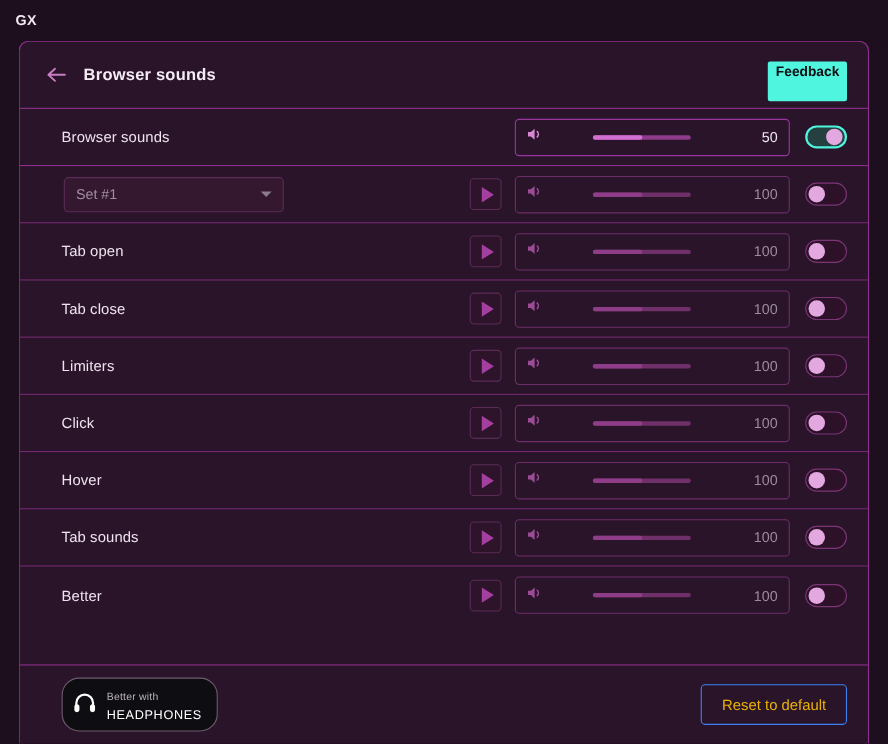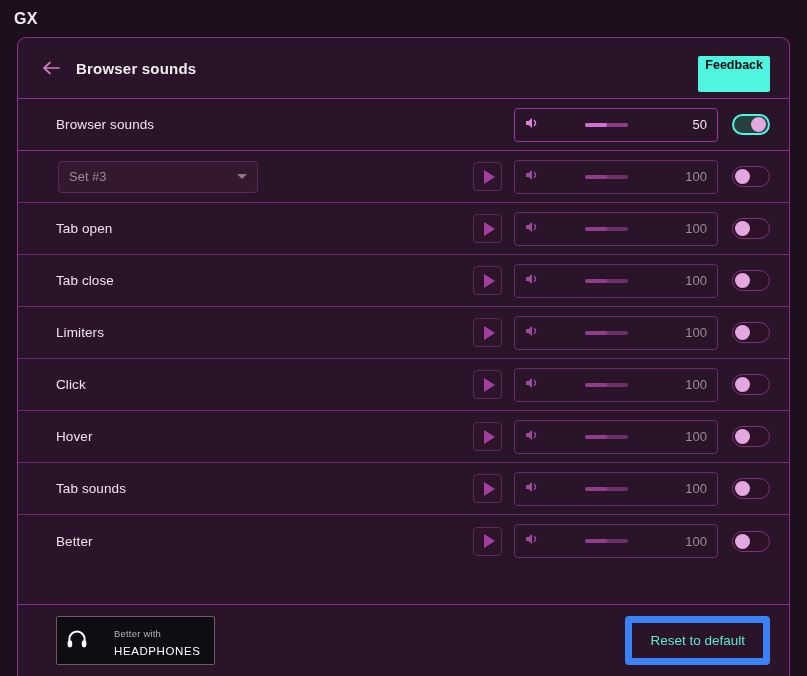--- a/index.html
+++ b/index.html
@@ -13,21 +13,21 @@
   
   #topbar {
     height: 37px;
     display: flex;
     align-items: center;
     padding-left: 14px;
     background: #1d0f1d;
   }
   #gx-logo {
     color: #f2e9f2;
-    font-size: 16px;
+    font-size: 13px;
     font-weight: bold;
     letter-spacing: .4px;
   }
 
   
   #panel {
     position: absolute;
     left: 17px; top: 37px;
     width: 773px; height: 639px;
     border: 1px solid #8e2f8e;
@@ -137,21 +137,21 @@
   .play-tri {
     width: 0; height: 0;
     border-top: 7px solid transparent;
     border-bottom: 7px solid transparent;
     border-left: 11px solid #a43fa0;
     margin-left: 3px;
   }
 
   
   .vol-box {
-    width: 204px; height: 33px;
+    width: 250px; height: 33px;
     border: 1px solid #6d2d69;
     border-radius: 4px;
     display: flex;
     align-items: center;
     padding: 16px 10px;
     flex: none;
     margin-left: 12px;
     background: transparent;
     gap: 36px;
   }
@@ -215,32 +215,32 @@
     display: flex;
     align-items: center;
     justify-content: space-between;
     padding: 0 19px 0 38px;
   }
   #hp-badge {
     display: flex;
     align-items: center;
     background: #0e0e12;
     border: 1px solid #6e5a6e;
-    border-radius: 2px;
+    border-radius: 16px;
     padding: 6px 13px 6px 9px;
-    gap: 26px;
+    gap: 9px;
   }
   #hp-text { line-height: 1.12; }
   #hp-better { color: #b9b1b9; font-size: 9.5px; letter-spacing: .2px; }
   #hp-head { color: #ffffff; font-size: 11.5px; font-weight: normal; letter-spacing: .6px; }
   #reset-btn {
-    border: 7px solid #3b82f6;
+    border: 1px solid #3b82f6;
     border-radius: 4px;
     background: transparent;
-    color: #5eead4;
+    color: #eab308;
     font-size: 13.5px;
     font-family: "Liberation Sans", sans-serif;
     padding: 10px 18px;
     cursor: pointer;
   }
 </style>
 </head>
 <body>
 
 <div id="topbar">
@@ -276,21 +276,21 @@
     </div>
     <div class="toggle on">
       <div class="knob"></div>
     </div>
   </div>
 
   <div id="rows-container">
       <div class="row">
         <div class="row-mid">
           <div class="dropdown">
-            <span class="dropdown-value">Set #3</span>
+            <span class="dropdown-value">Set #1</span>
             <span class="caret"></span>
           </div>
         </div>
         <div class="play-btn">
           <div class="play-tri"></div>
         </div>
         <div class="vol-box">
           <span class="spk"><svg width="15" height="14" viewBox="0 0 15 14" fill="none">
               <path d="M1 5h2.6L7 2v10L3.6 9H1V5z" fill="#9c4c97"></path>
               <path d="M9.4 4.6a3.4 3.4 0 010 4.8" stroke="#9c4c97" stroke-width="1.4" stroke-linecap="round"></path>

